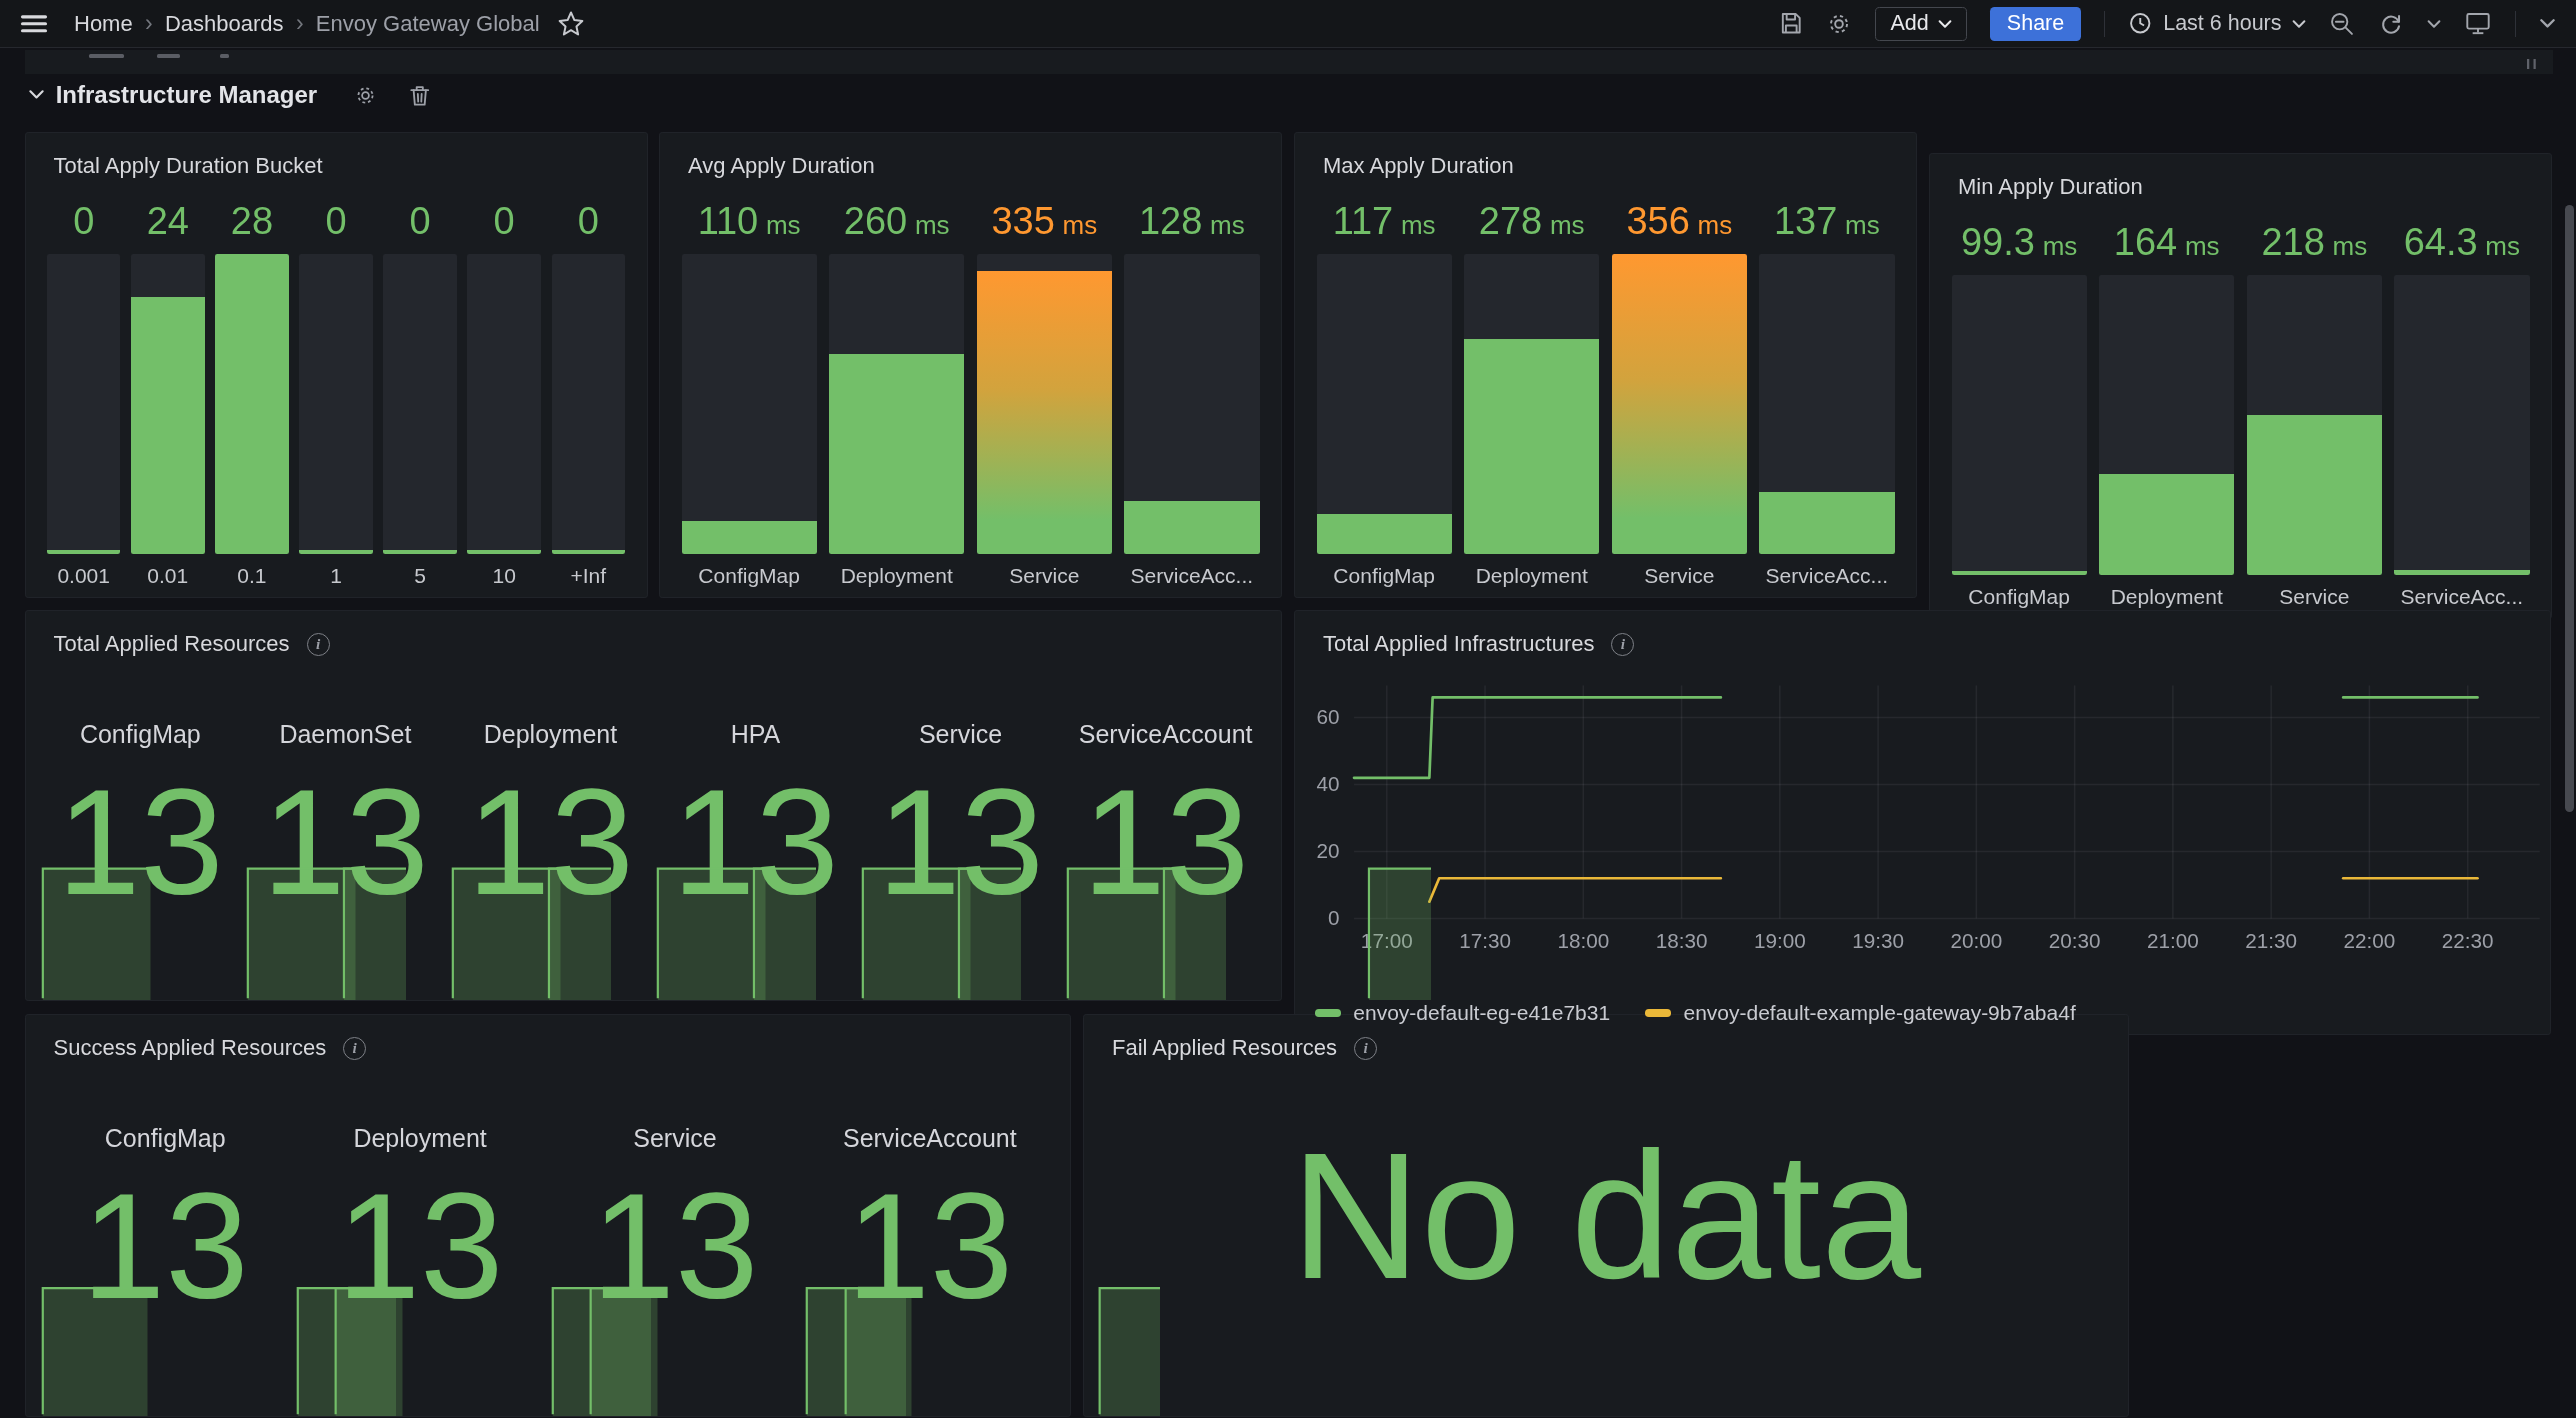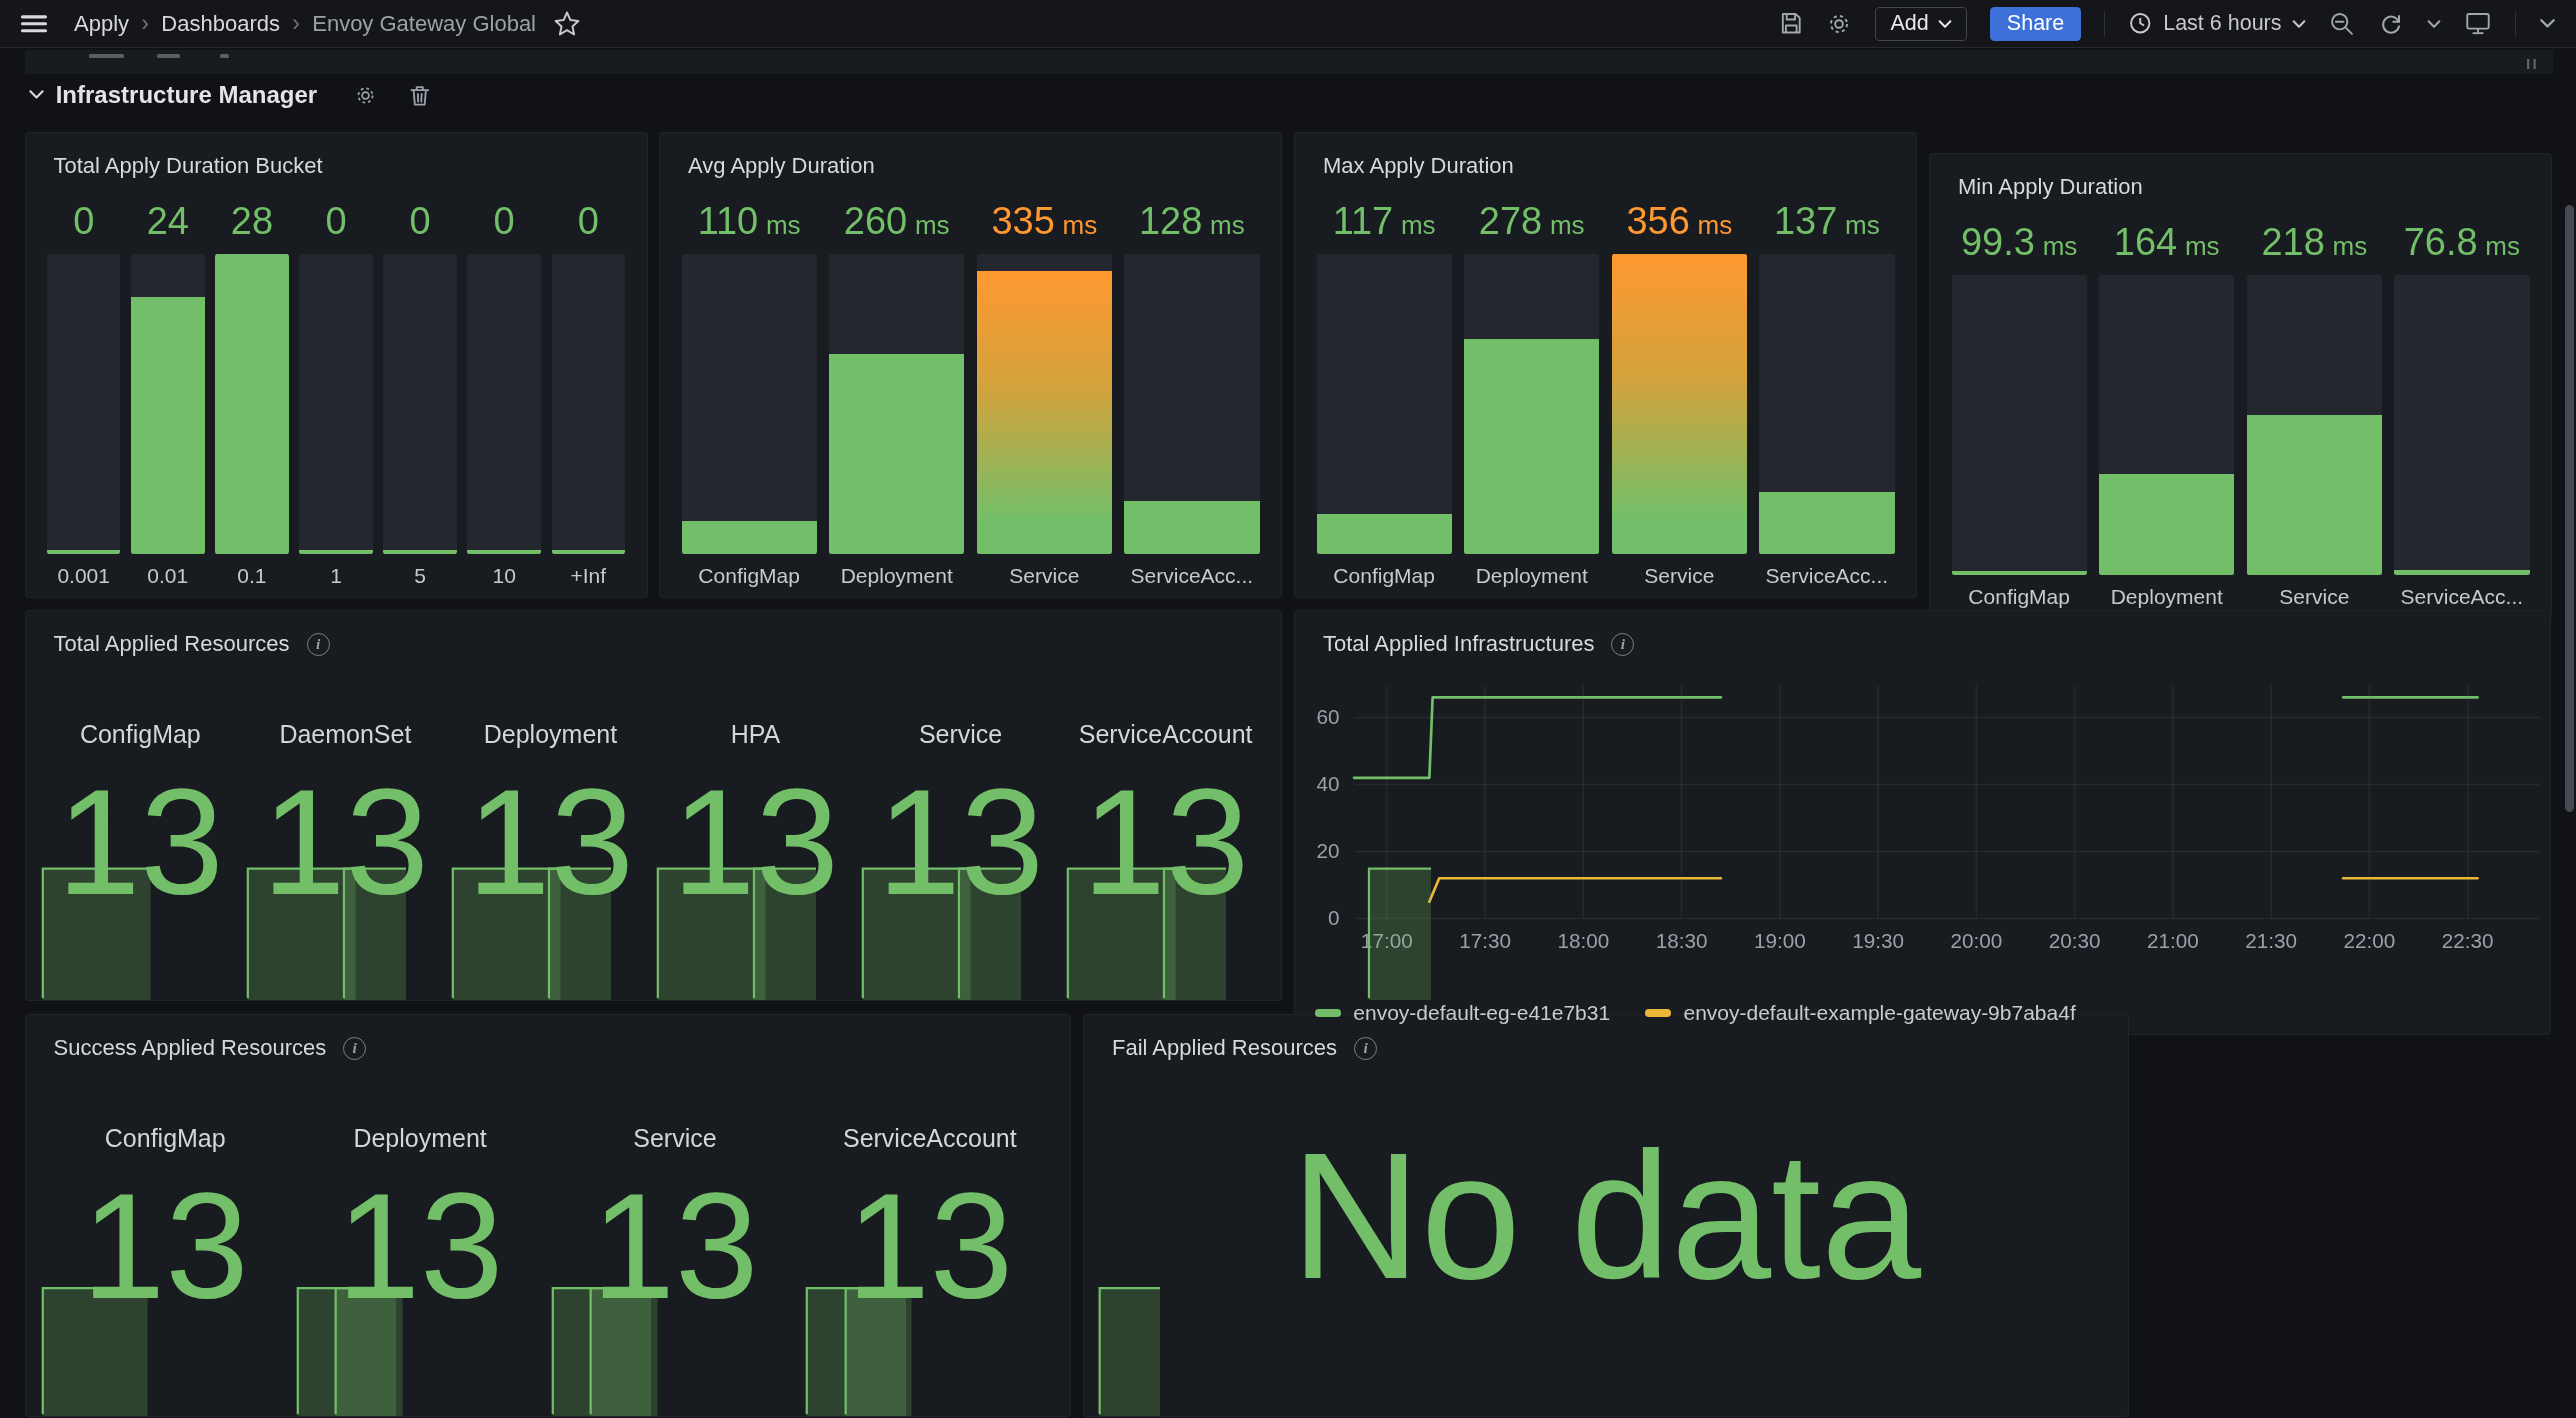--- a/index.html
+++ b/index.html
@@ -88,21 +88,21 @@
   <button class="icbtn">
     <svg width="28" height="21.5" viewBox="0 0 36 28">
         <g stroke="#D8D9DD" stroke-width="4" stroke-linecap="round">
           <line x1="3" y1="5" x2="33" y2="5"></line>
           <line x1="3" y1="14" x2="33" y2="14"></line>
           <line x1="3" y1="23" x2="33" y2="23"></line>
         </g>
       </svg>
   </button>
   <div class="crumbs">
-    <span class="crumb">Apply</span>
+    <span class="crumb">Home</span>
     <span class="csep">›</span>
     <span class="crumb">Dashboards</span>
     <span class="csep">›</span>
     <span class="crumb dim">Envoy Gateway Global</span>
   </div>
   <span class="icbtn star">
     <svg width="26" height="25" viewBox="0 0 34 33">
         <path d="M17,2 L21.5,12 L32,13.2 L24.2,20.4 L26.4,31 L17,25.3 L7.6,31 L9.8,20.4 L2,13.2 L12.5,12 Z" fill="none" stroke="#C7C9CE" stroke-width="2.6" stroke-linejoin="round"></path>
       </svg>
   </span>
@@ -402,21 +402,21 @@
           <span>218</span>
           <span class="unit">ms</span>
         </div>
         <div class="btrack">
           <div class="bfill" style="height: 53.4799%;"></div>
         </div>
         <div class="bcat">Service</div>
       </div>
       <div class="bcol">
         <div class="bval">
-          <span>76.8</span>
+          <span>64.3</span>
           <span class="unit">ms</span>
         </div>
         <div class="btrack">
           <div class="bfill" style="height: 1.75824%;"></div>
         </div>
         <div class="bcat">ServiceAcc...</div>
       </div>
     </div>
 </div>
 

